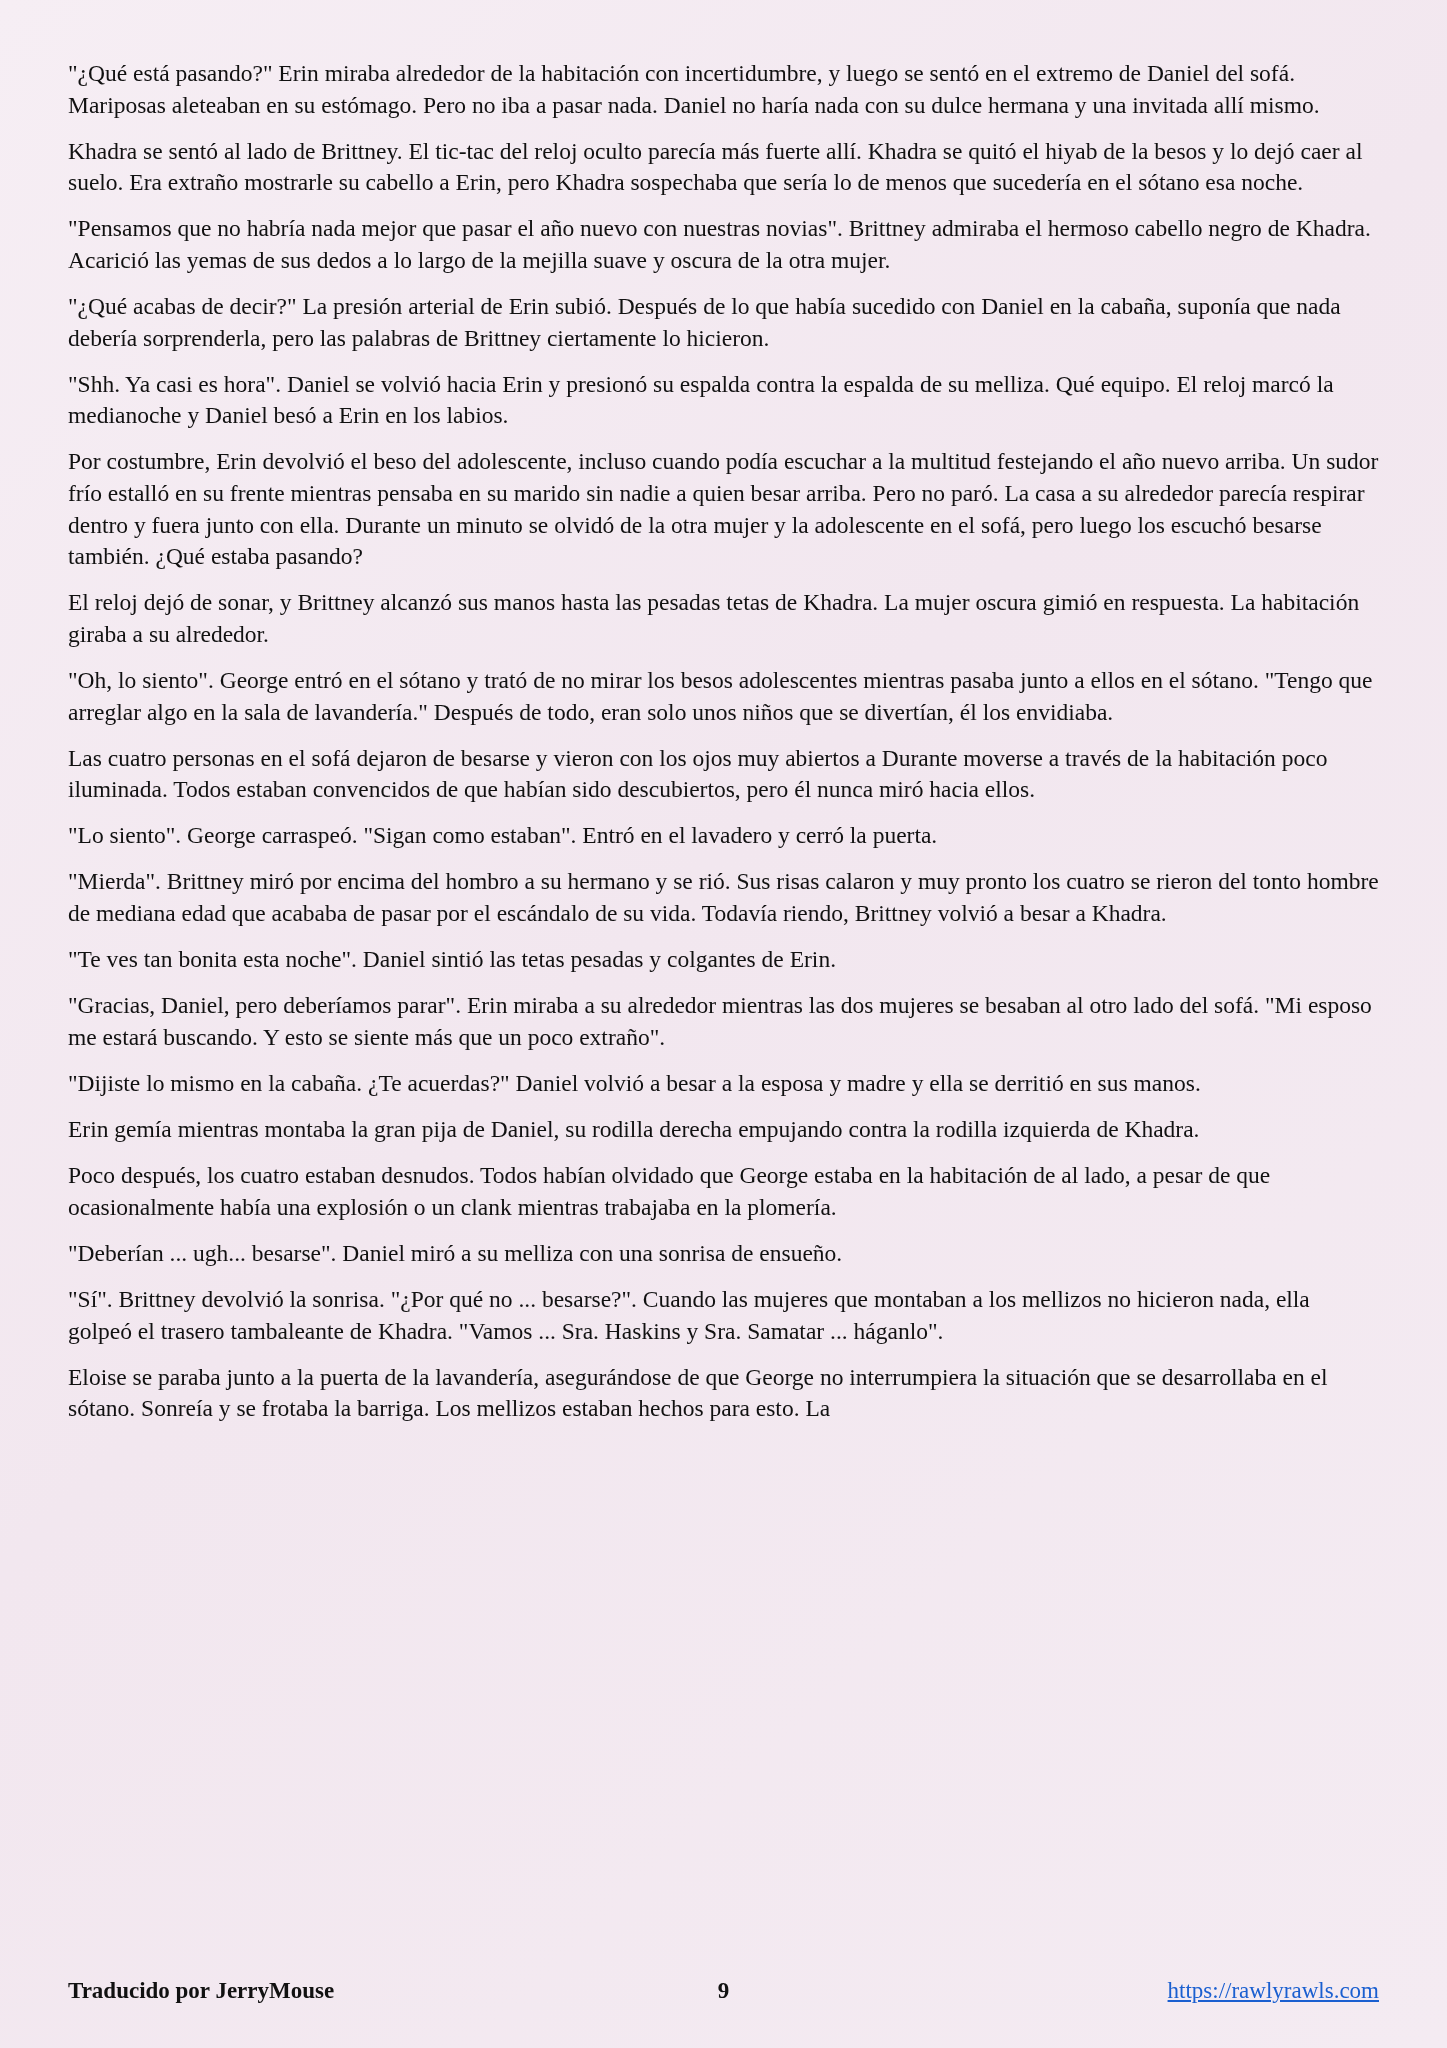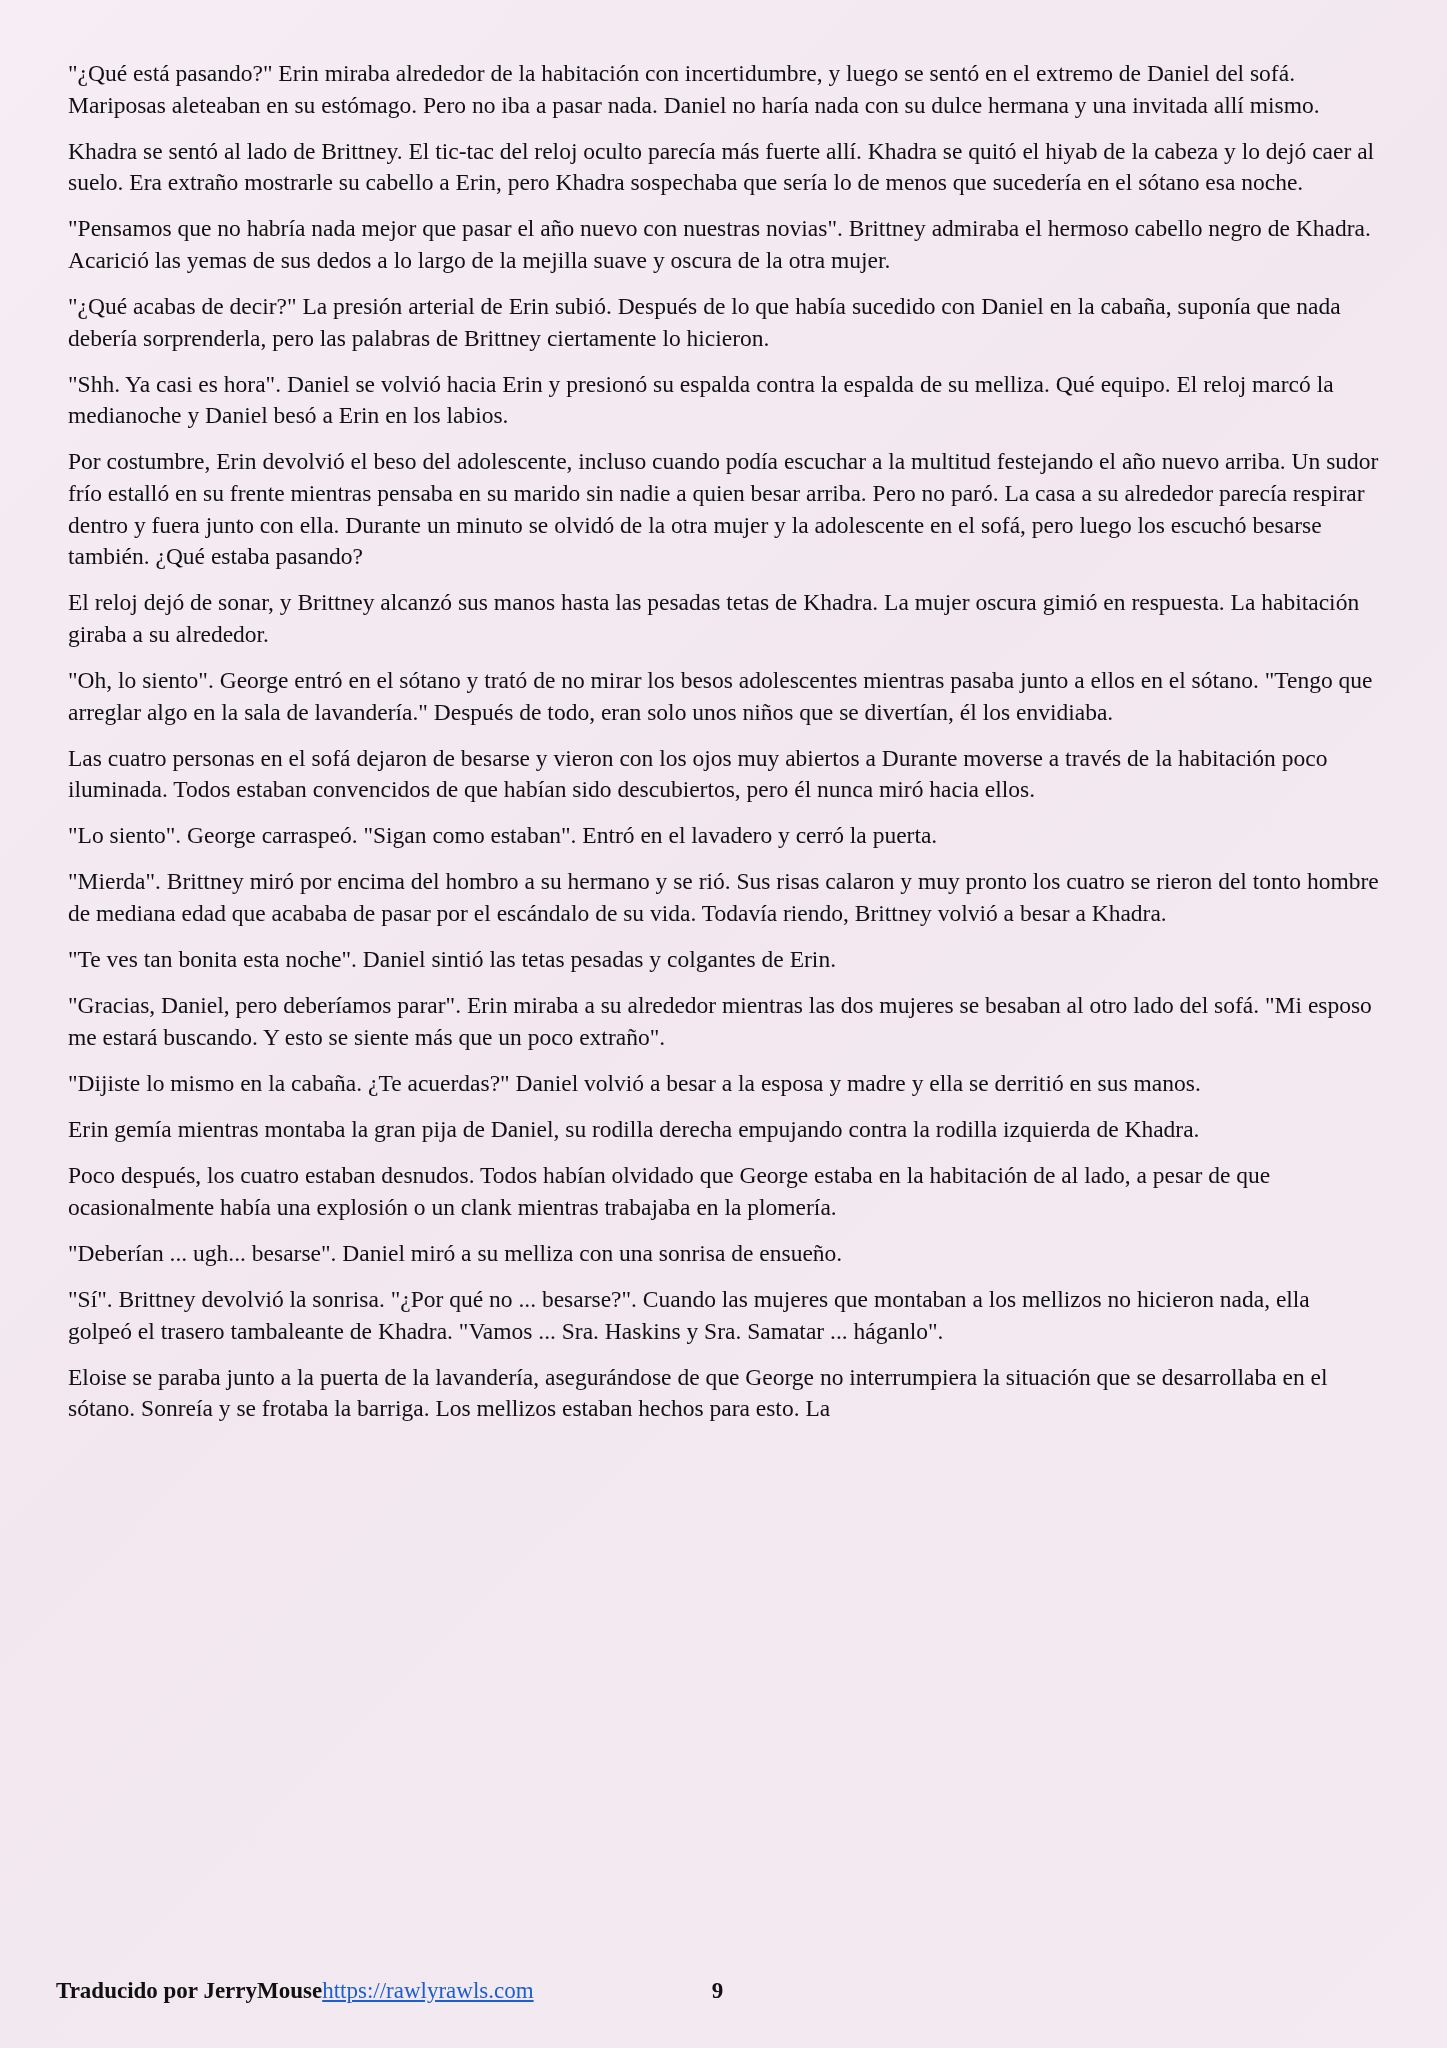--- a/index.html
+++ b/index.html
@@ -26,25 +26,26 @@
     font-size: 23.5px;
     line-height: 1.345;
     text-align: left;
   }
   .body-text p {
     margin: 0 0 14.5px 0;
     text-indent: 0;
   }
   .footer {
     position: absolute;
-    left: 56px;
+    left: 68px;
     right: 68px;
     bottom: 44px;
     display: flex;
     align-items: baseline;
+    justify-content: space-between;
     font-size: 23px;
   }
   .footer-left {
     font-weight: bold;
     color: #111111;
     white-space: nowrap;
   }
   .footer-center {
     font-weight: bold;
     color: #111111;
@@ -62,21 +63,21 @@
     z-index: 2;
   }
 </style>
 </head>
 <body>
 
 <div class="page">
 
   <div class="body-text">
     <p>"¿Qué está pasando?" Erin miraba alrededor de la habitación con incertidumbre, y luego se sentó en el extremo de Daniel del sofá. Mariposas aleteaban en su estómago. Pero no iba a pasar nada. Daniel no haría nada con su dulce hermana y una invitada allí mismo.</p>
-    <p>Khadra se sentó al lado de Brittney. El tic-tac del reloj oculto parecía más fuerte allí. Khadra se quitó el hiyab de la cabeza y lo dejó caer al suelo. Era extraño mostrarle su cabello a Erin, pero Khadra sospechaba que sería lo de menos que sucedería en el sótano esa noche.</p>
+    <p>Khadra se sentó al lado de Brittney. El tic-tac del reloj oculto parecía más fuerte allí. Khadra se quitó el hiyab de la besos y lo dejó caer al suelo. Era extraño mostrarle su cabello a Erin, pero Khadra sospechaba que sería lo de menos que sucedería en el sótano esa noche.</p>
     <p>"Pensamos que no habría nada mejor que pasar el año nuevo con nuestras novias". Brittney admiraba el hermoso cabello negro de Khadra. Acarició las yemas de sus dedos a lo largo de la mejilla suave y oscura de la otra mujer.</p>
     <p>"¿Qué acabas de decir?" La presión arterial de Erin subió. Después de lo que había sucedido con Daniel en la cabaña, suponía que nada debería sorprenderla, pero las palabras de Brittney ciertamente lo hicieron.</p>
     <p>"Shh. Ya casi es hora". Daniel se volvió hacia Erin y presionó su espalda contra la espalda de su melliza. Qué equipo. El reloj marcó la medianoche y Daniel besó a Erin en los labios.</p>
     <p>Por costumbre, Erin devolvió el beso del adolescente, incluso cuando podía escuchar a la multitud festejando el año nuevo arriba. Un sudor frío estalló en su frente mientras pensaba en su marido sin nadie a quien besar arriba. Pero no paró. La casa a su alrededor parecía respirar dentro y fuera junto con ella. Durante un minuto se olvidó de la otra mujer y la adolescente en el sofá, pero luego los escuchó besarse también. ¿Qué estaba pasando?</p>
     <p>El reloj dejó de sonar, y Brittney alcanzó sus manos hasta las pesadas tetas de Khadra. La mujer oscura gimió en respuesta. La habitación giraba a su alrededor.</p>
     <p>"Oh, lo siento". George entró en el sótano y trató de no mirar los besos adolescentes mientras pasaba junto a ellos en el sótano. "Tengo que arreglar algo en la sala de lavandería." Después de todo, eran solo unos niños que se divertían, él los envidiaba.</p>
     <p>Las cuatro personas en el sofá dejaron de besarse y vieron con los ojos muy abiertos a Durante moverse a través de la habitación poco iluminada. Todos estaban convencidos de que habían sido descubiertos, pero él nunca miró hacia ellos.</p>
     <p>"Lo siento". George carraspeó. "Sigan como estaban". Entró en el lavadero y cerró la puerta.</p>
     <p>"Mierda". Brittney miró por encima del hombro a su hermano y se rió. Sus risas calaron y muy pronto los cuatro se rieron del tonto hombre de mediana edad que acababa de pasar por el escándalo de su vida. Todavía riendo, Brittney volvió a besar a Khadra.</p>
     <p>"Te ves tan bonita esta noche". Daniel sintió las tetas pesadas y colgantes de Erin.</p>

